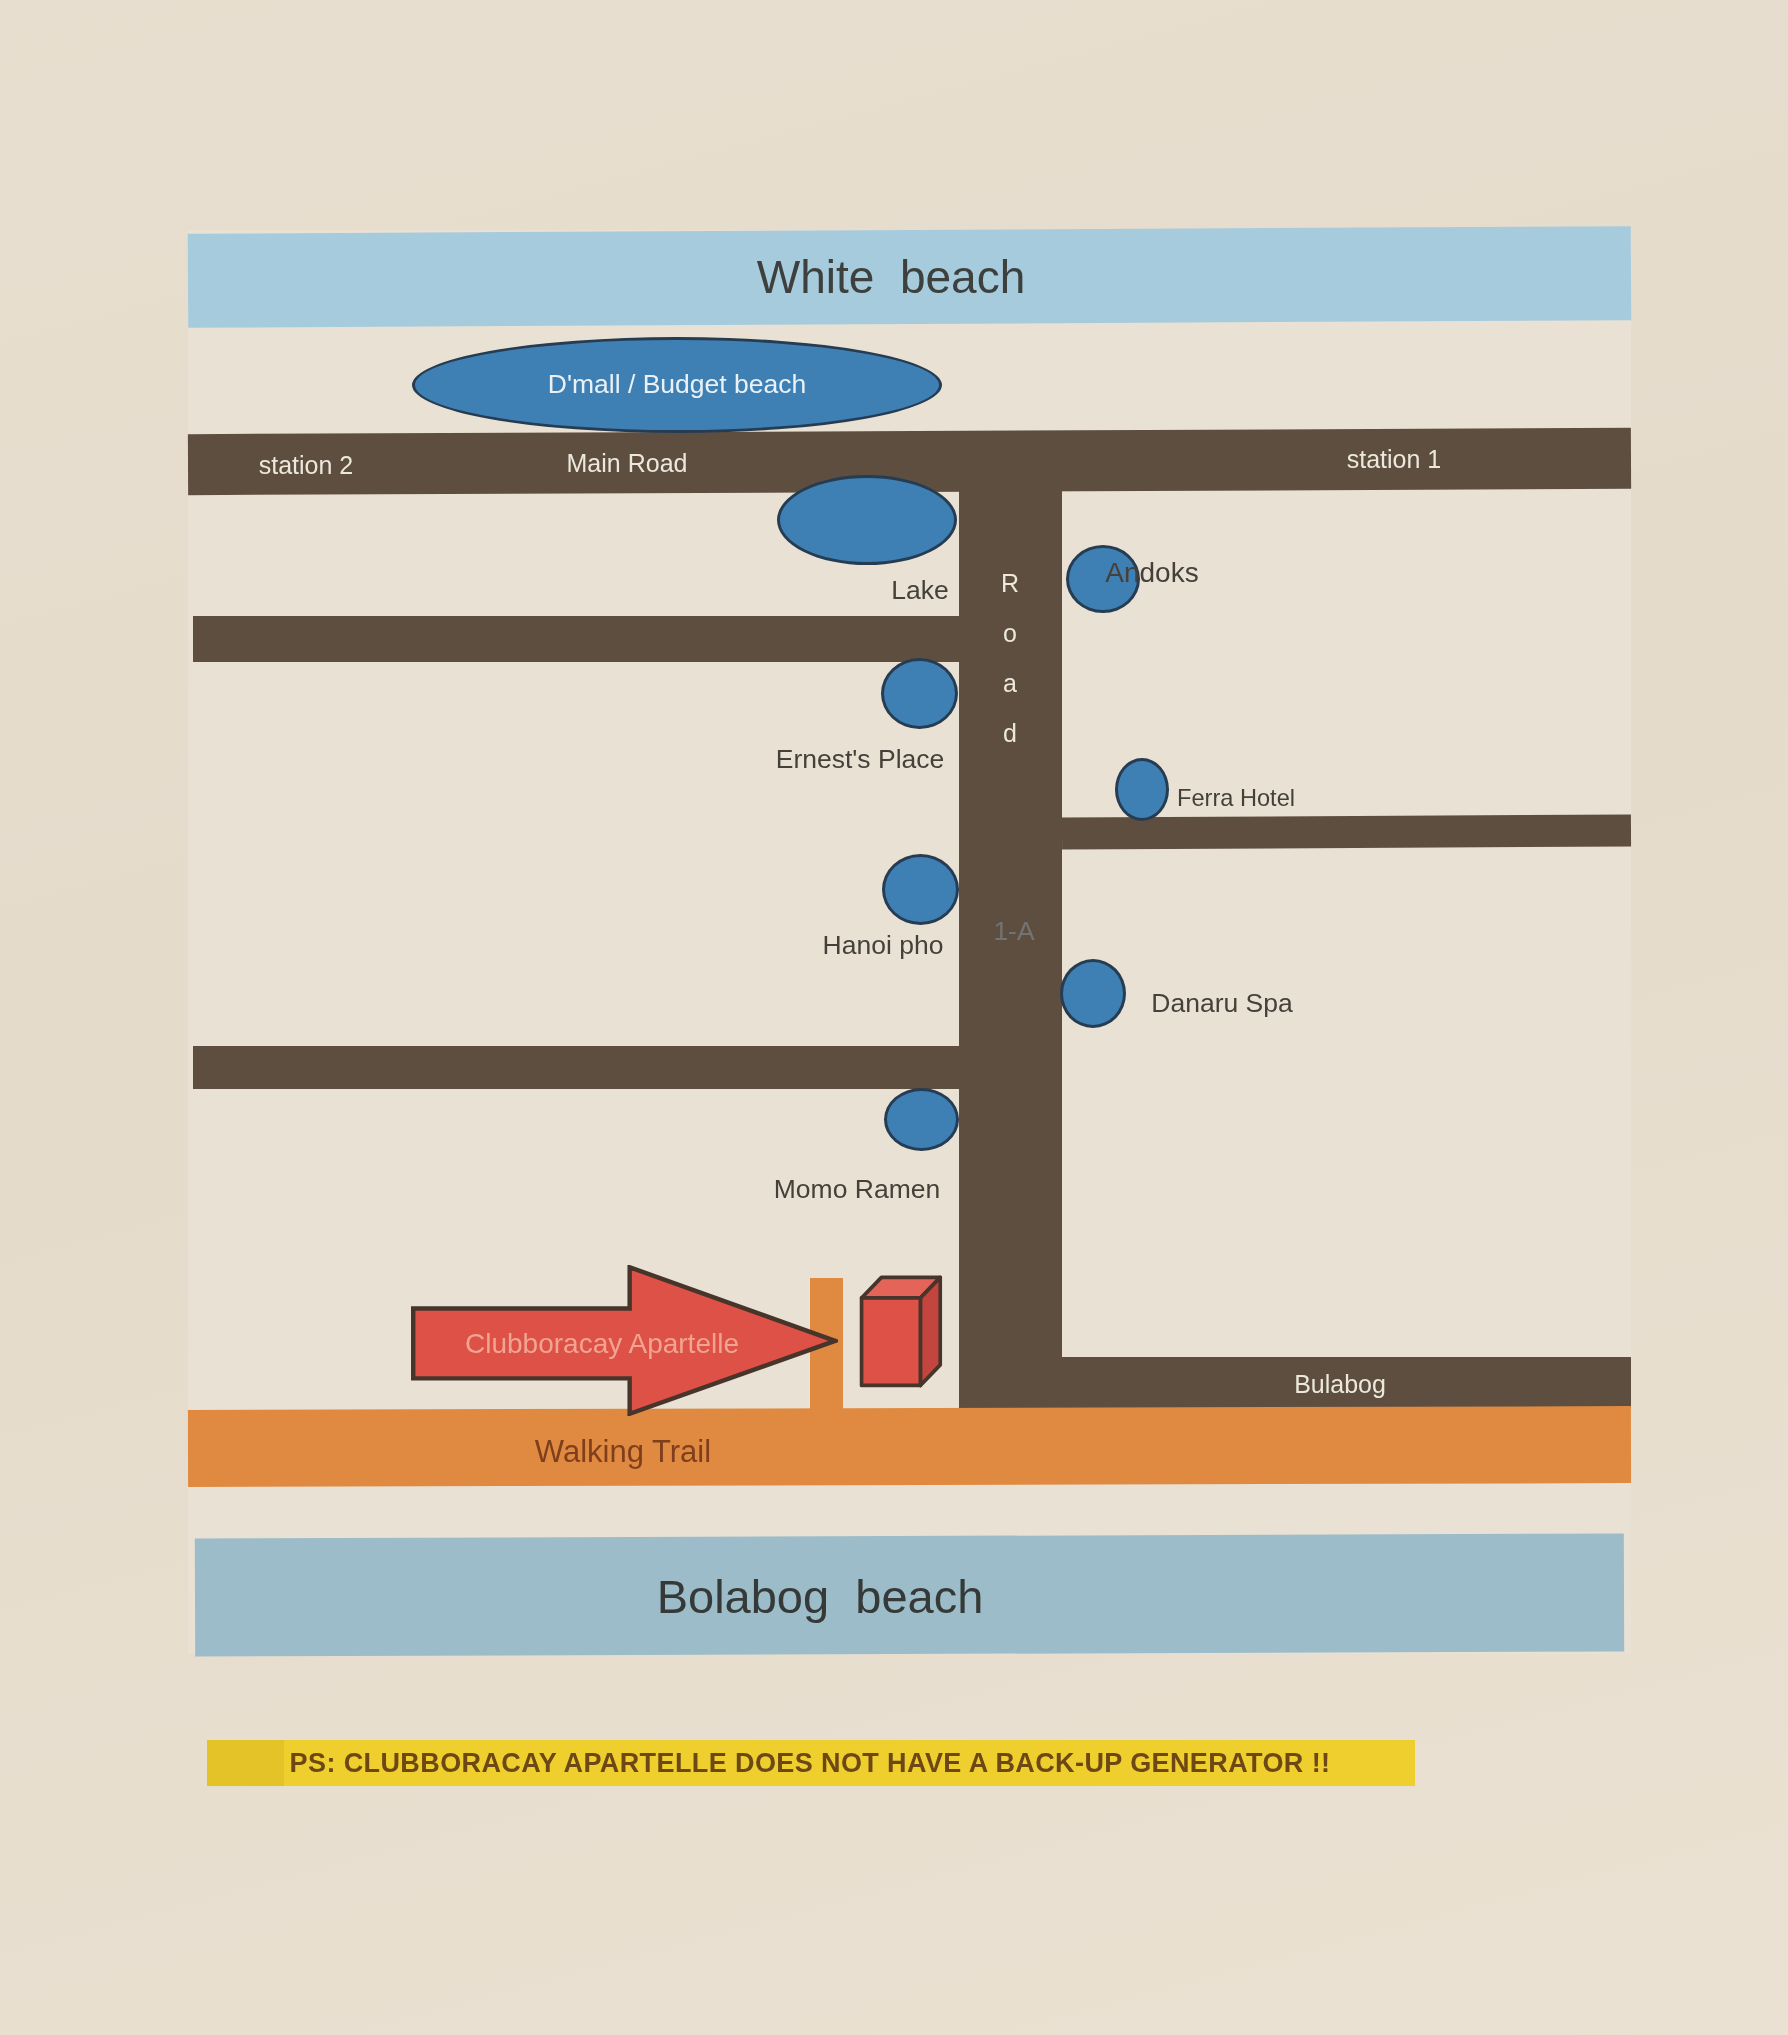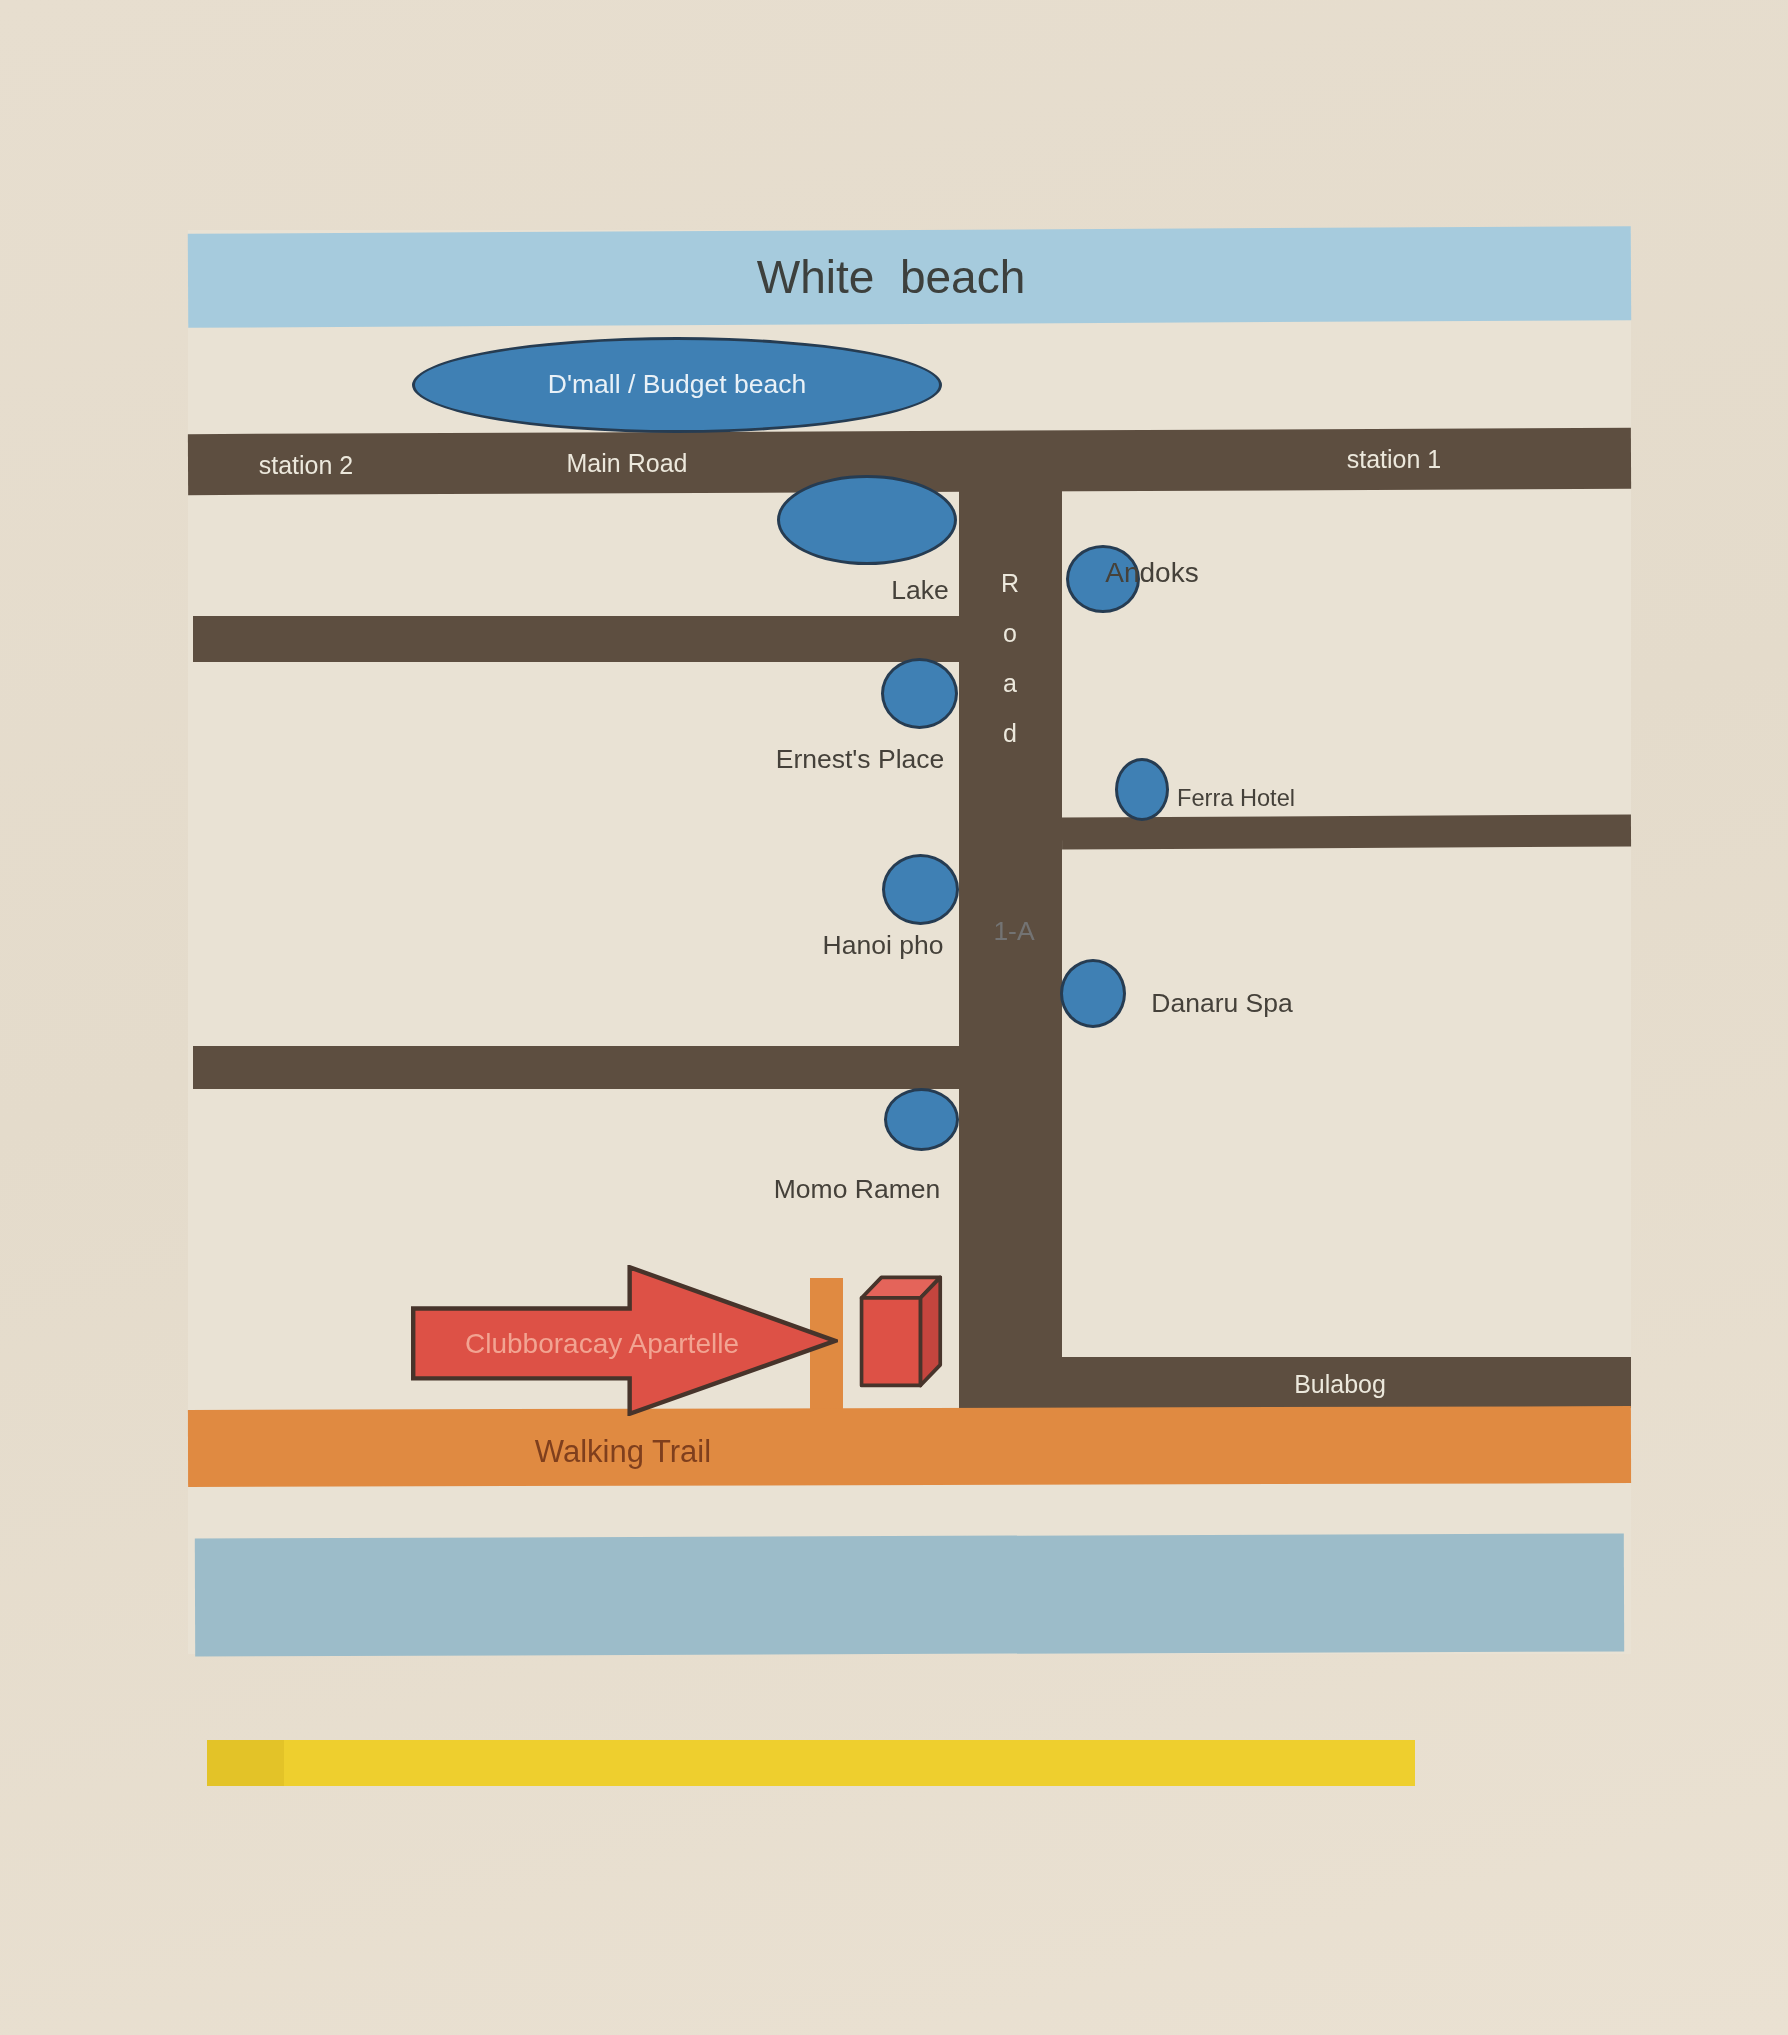--- a/index.html
+++ b/index.html
@@ -75,20 +75,21 @@
 <body>
 
 <div id="map">
 
   <div class="abs panel"></div>
 
   <div class="abs beach-top"></div>
   <div class="lbl l-white-beach">White  beach</div>
 
   <div class="abs beach-bottom"></div>
+  <div class="lbl l-bolabog">Bolabog  beach</div>
 
   <div class="abs main-road"></div>
   <div class="lbl light l-station2">station 2</div>
   <div class="lbl light l-mainroad">Main Road</div>
   <div class="lbl light l-station1">station 1</div>
 
   <div class="abs v-road"></div>
   <span class="road-letter rl-0">R</span>
   <span class="road-letter rl-1">o</span>
   <span class="road-letter rl-2">a</span>
@@ -136,15 +137,16 @@
   <div class="lbl l-arrow">Clubboracay Apartelle</div>
 
   <svg class="abs box-wrap" viewBox="0 0 130 170">
     <polygon points="10,38 37,10 117,10 90,38" fill="#e4645a" stroke="#47342b" stroke-width="5" stroke-linejoin="round"></polygon>
     <polygon points="90,38 117,10 117,129 90,157" fill="#c4453e" stroke="#47342b" stroke-width="5" stroke-linejoin="round"></polygon>
     <rect x="10" y="38" width="80" height="119" fill="#dd5146" stroke="#47342b" stroke-width="5" stroke-linejoin="round"></rect>
   </svg>
 
   <div class="abs note-band"></div>
   <div class="abs note-seam"></div>
+  <div class="lbl l-note">PS: CLUBBORACAY APARTELLE DOES NOT HAVE A BACK-UP GENERATOR !!</div>
 
 </div>
 
 
 </body></html>

